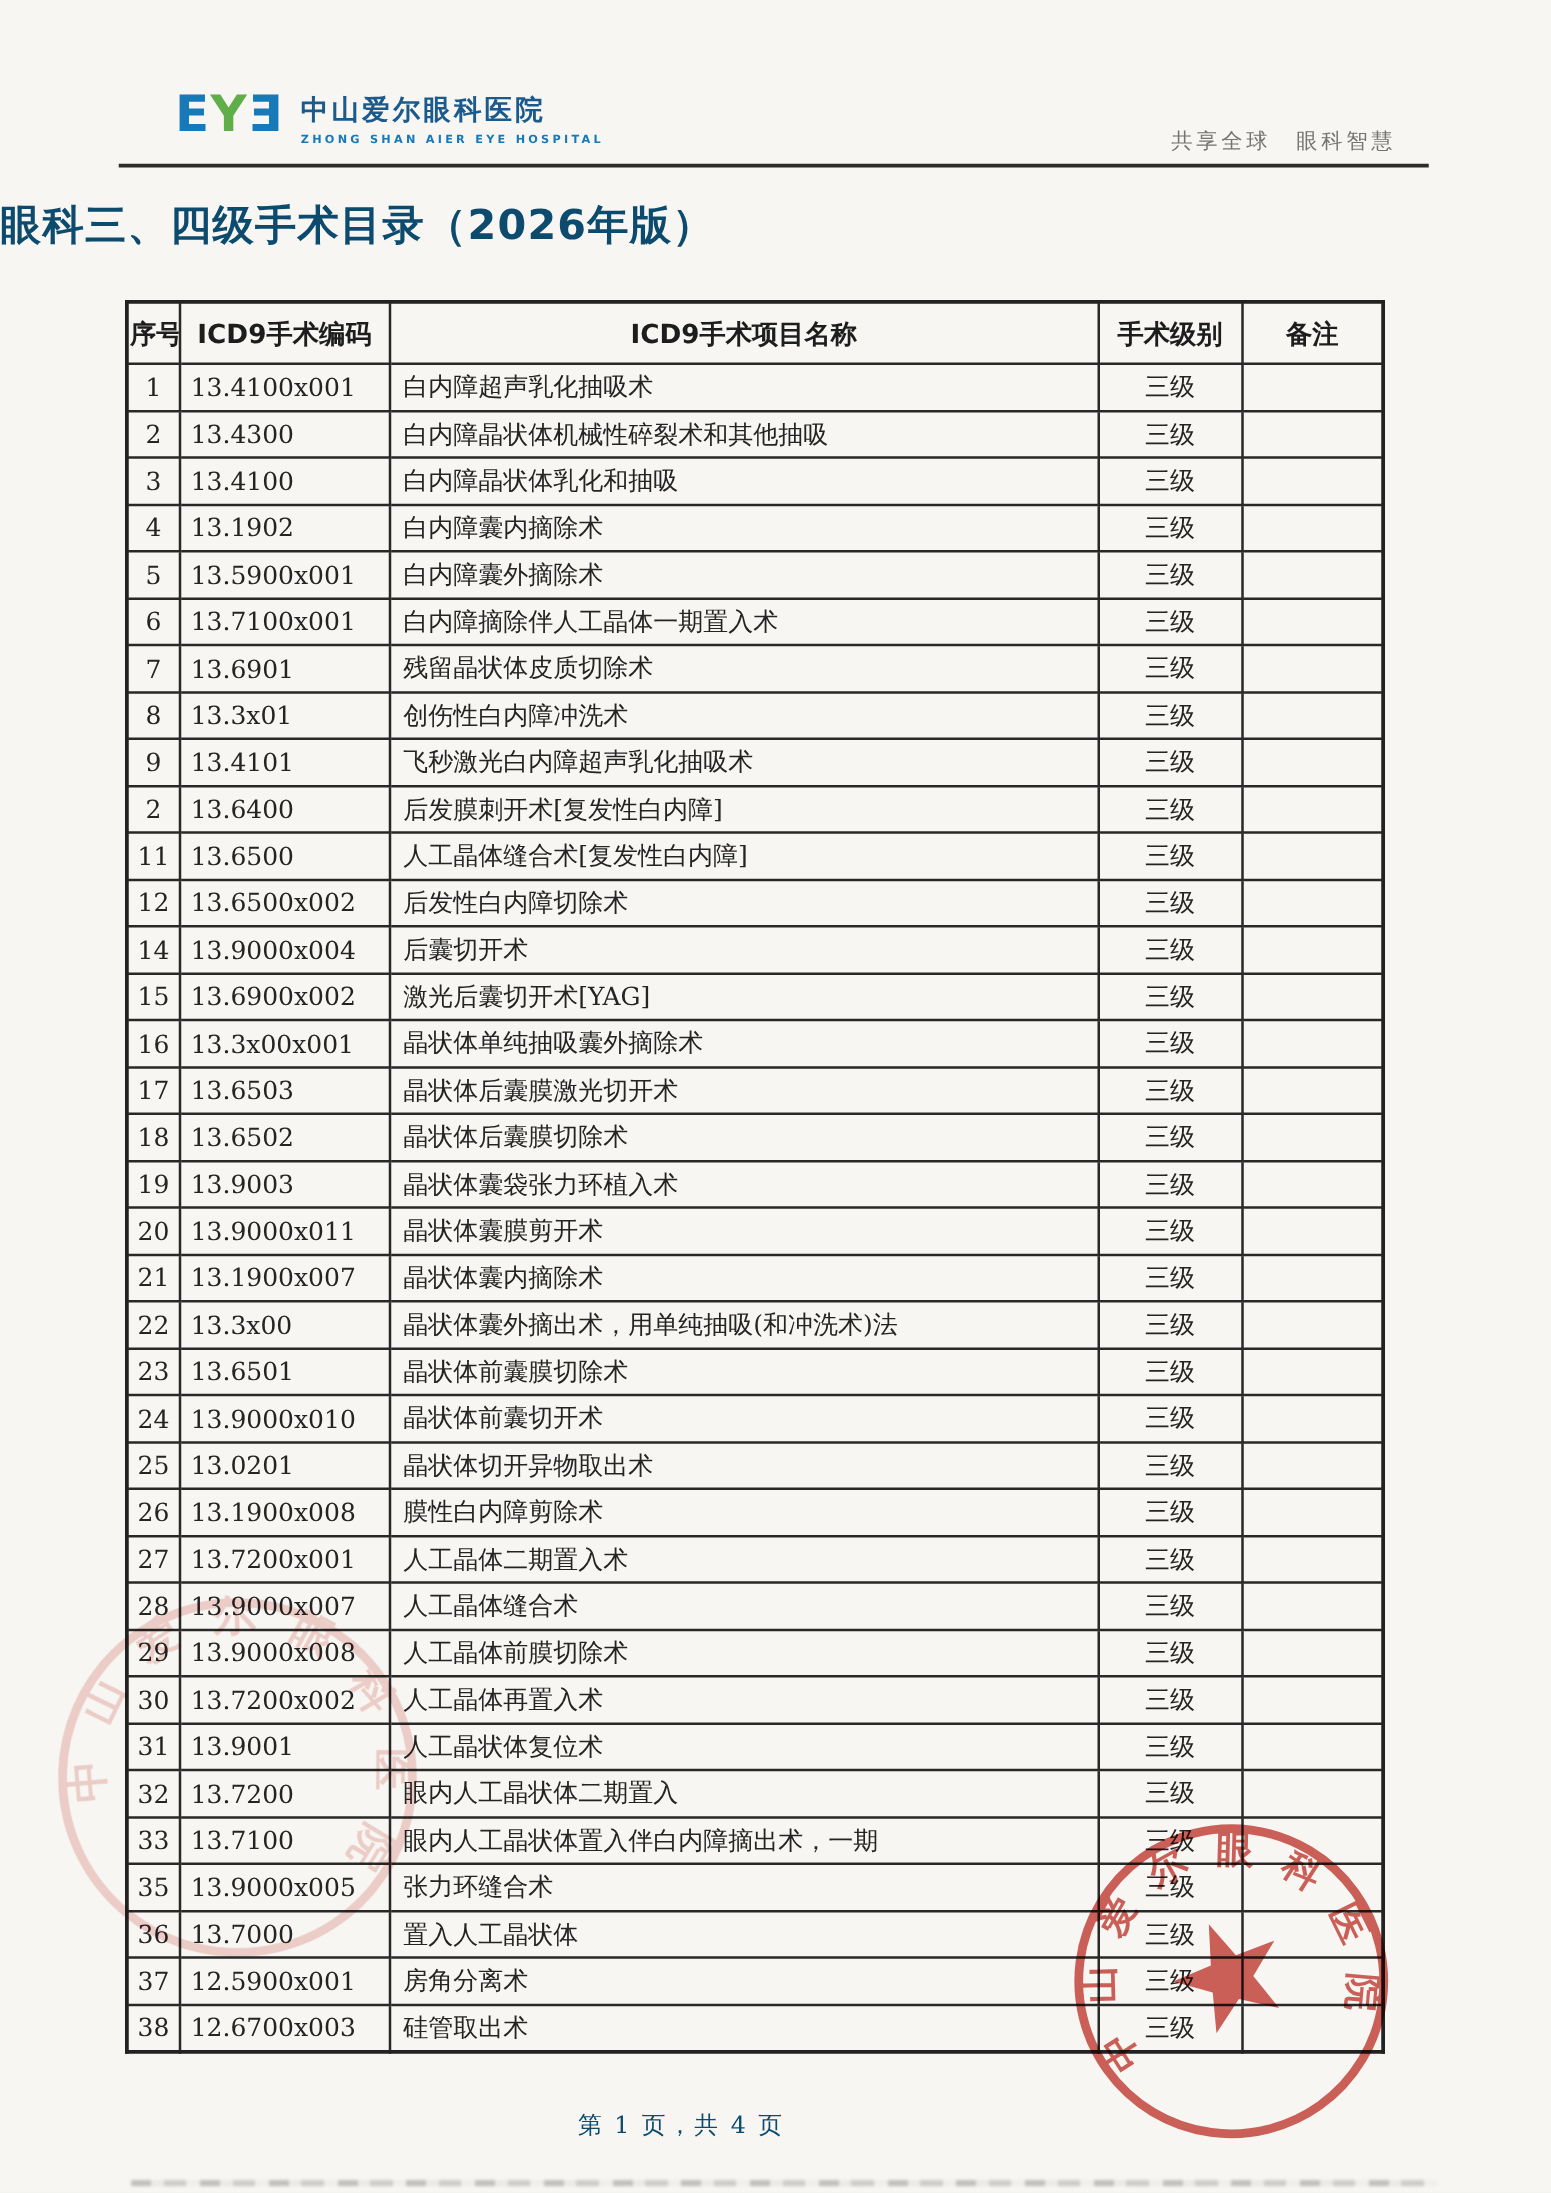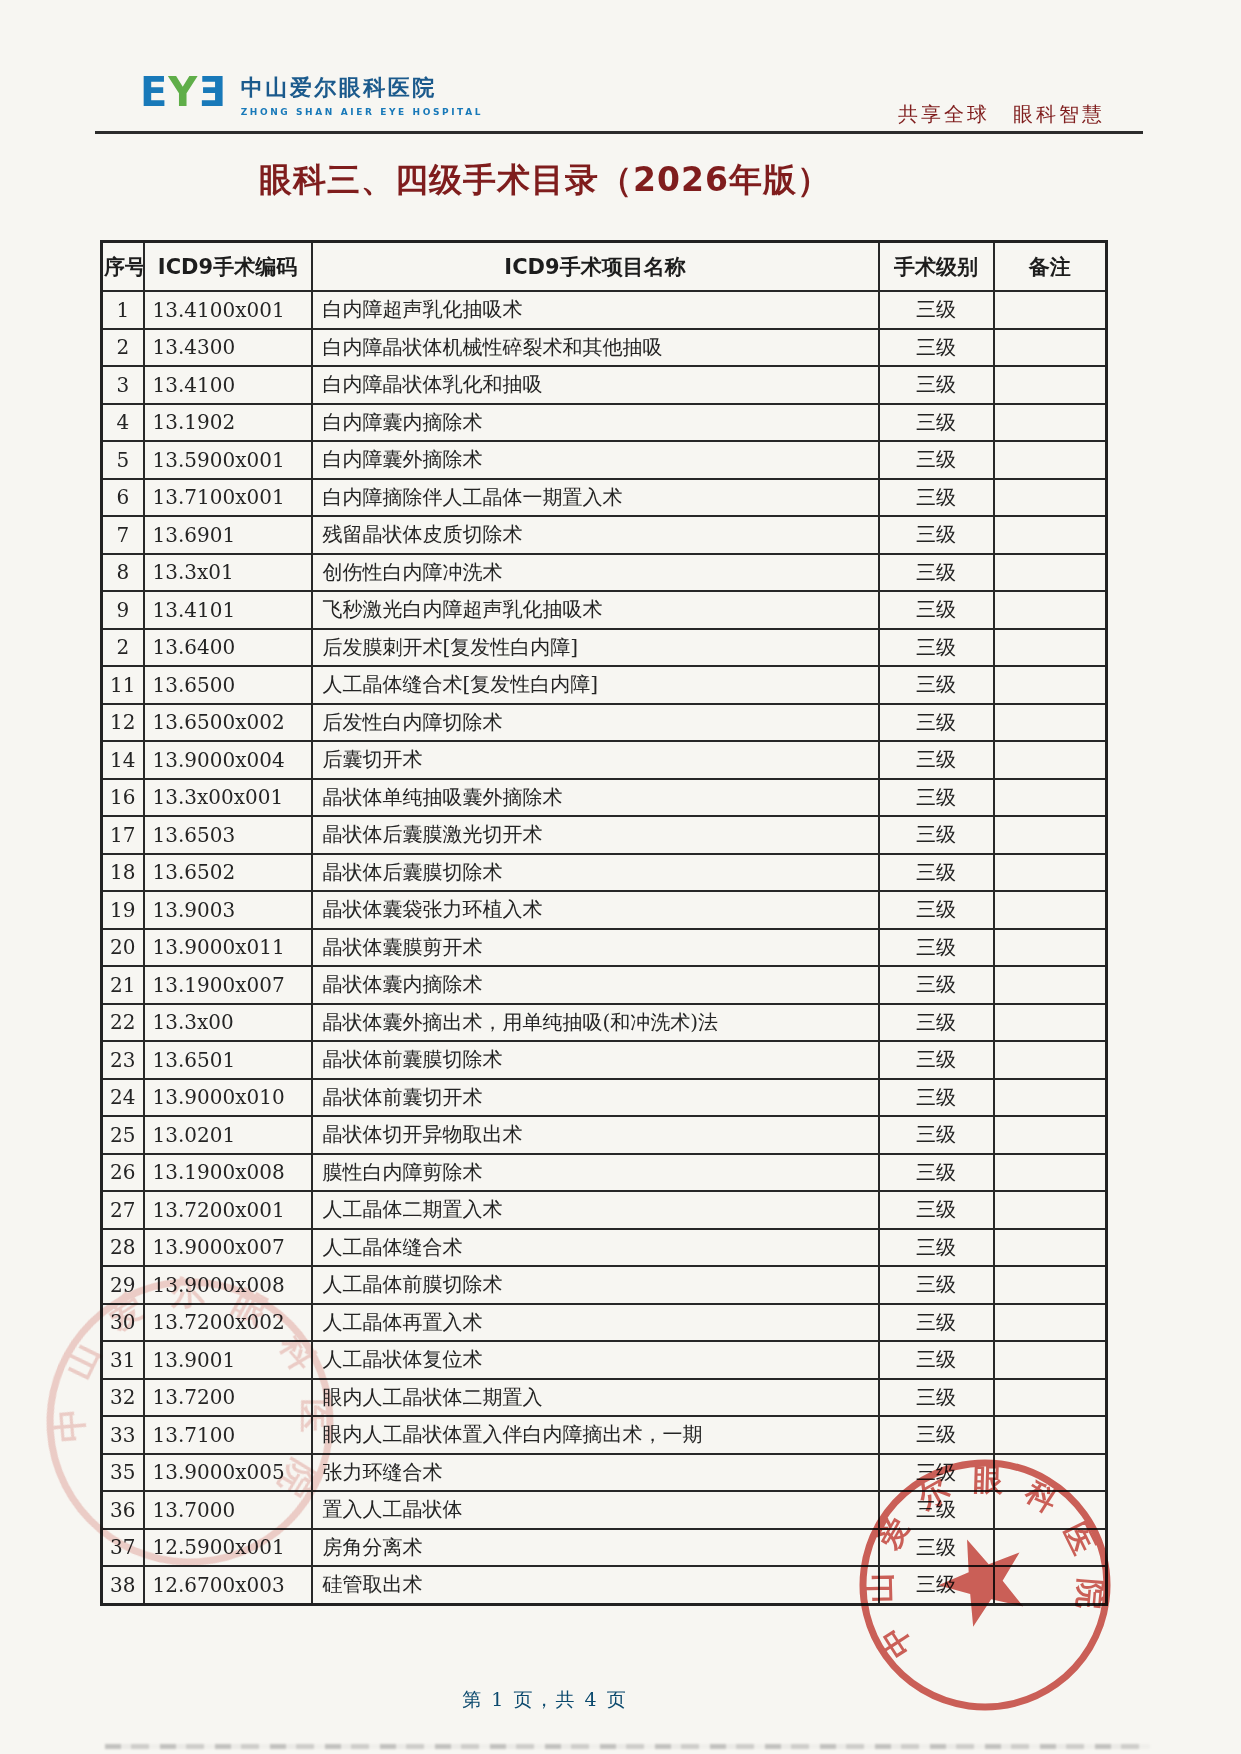--- a/index.html
+++ b/index.html
@@ -18,26 +18,26 @@
   .logo-mark{display:flex;align-items:flex-start;line-height:1;
     font-family:"DejaVu Sans","Liberation Sans",sans-serif;font-weight:bold;font-size:40px;letter-spacing:1px;}
   .logo-mark .l-blue{color:#1879b9;}
   .logo-mark .l-green{color:#5fae49;}
   .logo-mark .flip{display:inline-block;transform:scaleX(-1);}
   .logo-names{margin-left:14px;padding-top:1px;}
   .logo-cn{font-size:22px;font-weight:bold;color:#1b5a8c;letter-spacing:2.5px;
     font-family:"DejaVu Sans","Liberation Sans",sans-serif;}
   .logo-en{margin-top:4px;font-size:9px;color:#1879b9;letter-spacing:2.6px;
     font-family:"DejaVu Sans","Liberation Sans",sans-serif;font-weight:bold;}
-  .tagline{position:absolute;top:101px;right:136px;font-size:20px;letter-spacing:3px;color:#7f1d1d;}
+  .tagline{position:absolute;top:101px;right:124px;font-size:17px;letter-spacing:3px;color:#737373;}
   .header-rule{position:absolute;left:95px;top:131px;width:1048px;height:3px;background:#2c2c2c;}
   
-  .doc-title{position:absolute;left:0;top:158px;width:1090px;text-align:center;
+  .doc-title{position:absolute;left:0;top:158px;width:1090px;
     font-family:"DejaVu Sans","Liberation Sans",sans-serif;
-    font-size:33px;font-weight:bold;color:#7f1d1d;letter-spacing:1px;}
+    font-size:33px;font-weight:bold;color:#0c4a6e;letter-spacing:1px;}
   
   table{position:absolute;left:100px;top:240px;width:1005px;
     border-collapse:collapse;table-layout:fixed;
     border:3px solid #222;}
   th,td{border:2px solid #282828;overflow:hidden;white-space:nowrap;}
   th{height:45px;font-family:"DejaVu Sans","Liberation Sans",sans-serif;
      font-size:21px;font-weight:bold;color:#1d1d1d;}
   td{height:33.5px;font-size:20px;color:#242424;}
   td.c0{text-align:center;}
   td.c1{padding-left:8px;}
@@ -182,20 +182,27 @@
           <td class="c4"></td>
         </tr>
         <tr>
           <td class="c0">14</td>
           <td class="c1">13.9000x004</td>
           <td class="c2">后囊切开术</td>
           <td class="c3">三级</td>
           <td class="c4"></td>
         </tr>
         <tr>
+          <td class="c0">15</td>
+          <td class="c1">13.6900x002</td>
+          <td class="c2">激光后囊切开术[YAG]</td>
+          <td class="c3">三级</td>
+          <td class="c4"></td>
+        </tr>
+        <tr>
           <td class="c0">16</td>
           <td class="c1">13.3x00x001</td>
           <td class="c2">晶状体单纯抽吸囊外摘除术</td>
           <td class="c3">三级</td>
           <td class="c4"></td>
         </tr>
         <tr>
           <td class="c0">17</td>
           <td class="c1">13.6503</td>
           <td class="c2">晶状体后囊膜激光切开术</td>

